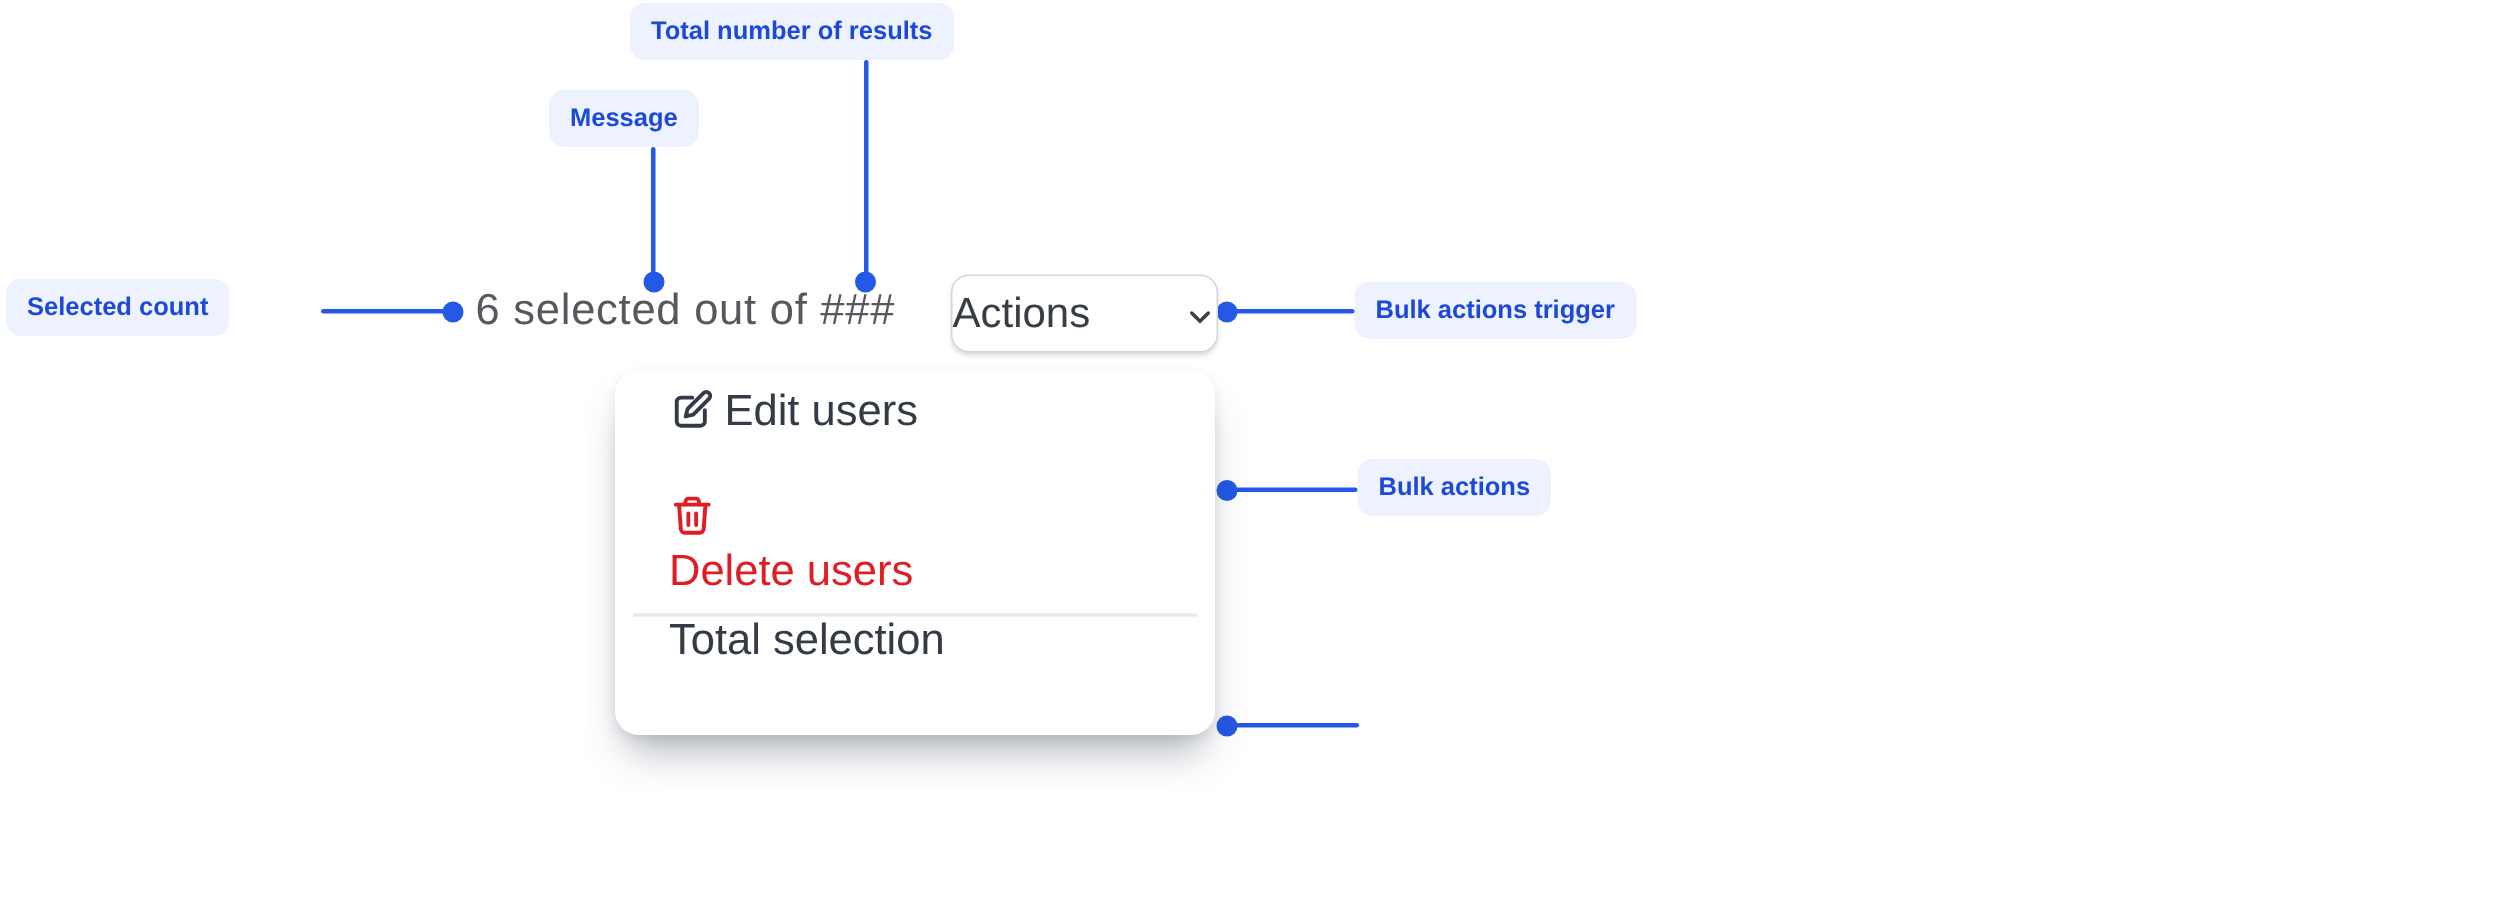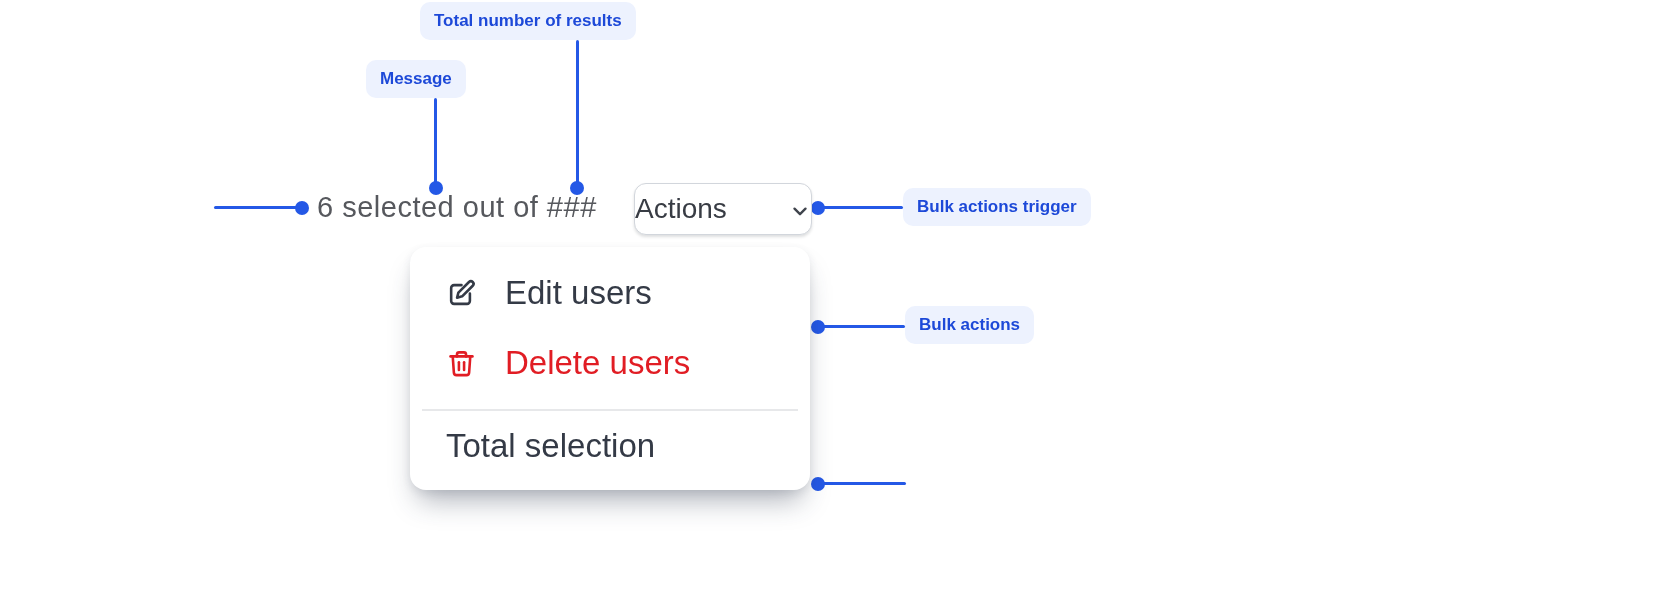--- a/index.html
+++ b/index.html
@@ -57,35 +57,36 @@
 
   
   .menu{
     position:absolute;left:410px;top:247px;width:400px;
     background:var(--surface);
     border-radius:16px;
     padding:11px 0 9px;
     box-shadow:0 18px 28px -8px rgba(45,55,75,.38),0 3px 8px rgba(45,55,75,.10);
   }
   .menu-item{
-    height:70px;display:flex;align-items:center;gap:28px;
-    padding:0 36px;font-size:33px;color:var(--menu-text);
+    height:70px;display:flex;align-items:flex-start;gap:6px;
+    padding:0 36px;font-size:29px;color:var(--menu-text);
     cursor:pointer;white-space:nowrap;
   }
-  .menu-item.destructive{color:var(--destructive-red);}
+  .menu-item.destructive{color:var(--destructive-red);flex-direction:column;}
   .menu-item .mi-icon{flex:0 0 auto;display:block;}
   .menu-divider{height:2px;background:var(--divider);margin:11px 12px 0;}
 </style>
 </head>
 <body>
 
 <div class="stage">
 
   <div class="chip" style="left:420px;top:2px">Total number of results</div>
   <div class="chip" style="left:366px;top:60px">Message</div>
+  <div class="chip" style="left:4px;top:186px">Selected count</div>
   <div class="chip" style="left:903px;top:188px">Bulk actions trigger</div>
   <div class="chip" style="left:905px;top:306px">Bulk actions</div>
 
   <div class="vline" style="left:576px;top:40px;height:148px"></div>
   <div class="dot" style="left:570px;top:181px"></div>
 
   <div class="vline" style="left:434px;top:98px;height:90px"></div>
   <div class="dot" style="left:429px;top:181px"></div>
 
   <div class="hline" style="left:214px;top:206px;width:88px"></div>

